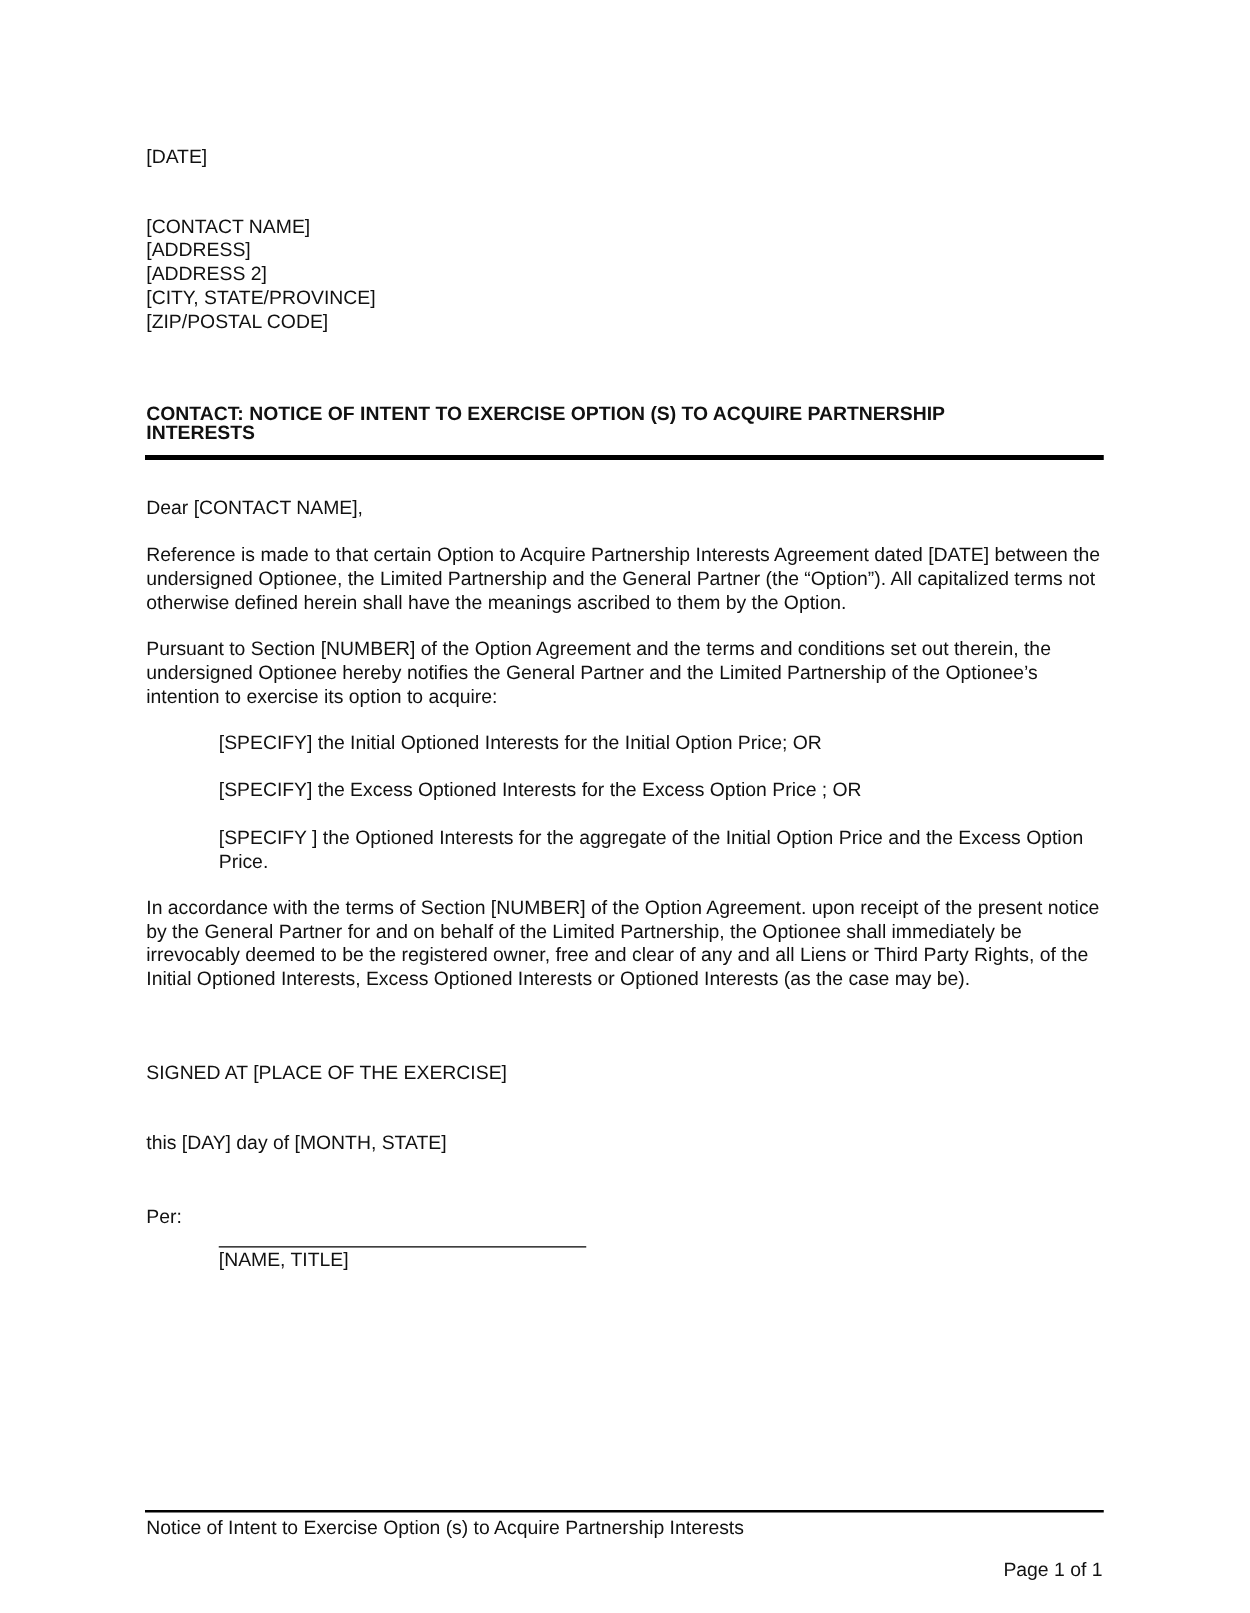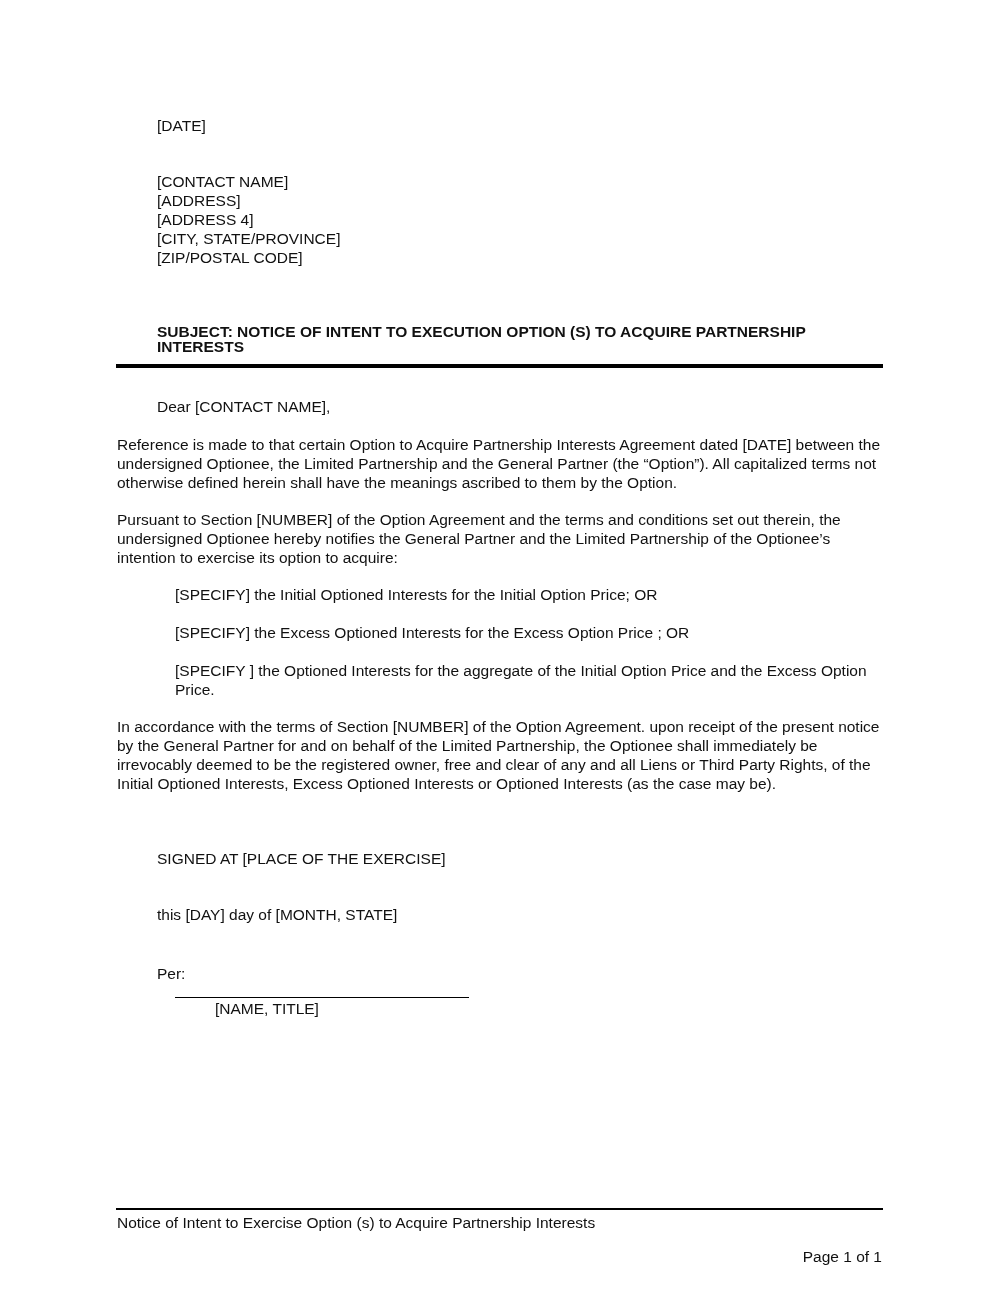--- a/index.html
+++ b/index.html
@@ -1,43 +1,43 @@
 <!DOCTYPE html>
 <html><head>
 <meta charset="utf-8">
 <style>
   html, body { margin: 0; padding: 0; background: #ffffff; }
   body { width: 1000px; height: 1290px; position: relative; overflow: hidden;
          font-family: "Liberation Sans", sans-serif; color: #111; font-size: 15.5px; }
-  .abs { position: absolute; left: 117px; white-space: nowrap; line-height: 19px; margin-left: 40px; }
+  .abs { position: absolute; left: 117px; white-space: nowrap; line-height: 19px; }
   .para { position: absolute; left: 117px; width: 770px; line-height: 19px; }
   .indent { left: 175px; width: 712px; }
   .subject { font-weight: bold; line-height: 19px; }
   .rule { position: absolute; left: 116px; width: 767px; height: 4px; background: #000; }
   .sigline { position: absolute; left: 175px; top: 997px; width: 294px; height: 1px; background: #000; }
   .footer-rule { position: absolute; left: 116px; top: 1208px; width: 767px; height: 2px; background: #000; }
   .footer-left { position: absolute; left: 117px; top: 1213px; white-space: nowrap; line-height: 19px; }
   .footer-right { position: absolute; right: 118px; top: 1247px; white-space: nowrap; line-height: 19px; }
 </style>
 </head>
 <body>
 
 <div>
   <div class="abs" style="top:116px">[DATE]</div>
 
   <div>
     <div class="abs" style="top:172px">[CONTACT NAME]</div>
     <div class="abs" style="top:191px">[ADDRESS]</div>
-    <div class="abs" style="top:210px">[ADDRESS 4]</div>
+    <div class="abs" style="top:210px">[ADDRESS 2]</div>
     <div class="abs" style="top:229px">[CITY, STATE/PROVINCE]</div>
     <div class="abs" style="top:248px">[ZIP/POSTAL CODE]</div>
   </div>
 
   <div>
-    <div class="abs subject" style="top:322px">SUBJECT: NOTICE OF INTENT TO EXECUTION OPTION (S) TO ACQUIRE PARTNERSHIP</div>
+    <div class="abs subject" style="top:322px">CONTACT: NOTICE OF INTENT TO EXERCISE OPTION (S) TO ACQUIRE PARTNERSHIP</div>
     <div class="abs subject" style="top:337px">INTERESTS</div>
   </div>
   <div class="rule" style="top:364px"></div>
 
   <div class="abs" style="top:397px">Dear [CONTACT NAME],</div>
 
   <div class="para" style="top:435px">Reference is made to that certain Option to Acquire Partnership Interests Agreement dated [DATE] between the undersigned Optionee, the Limited Partnership and the General Partner (the “Option”). All capitalized terms not otherwise defined herein shall have the meanings ascribed to them by the Option.</div>
   <div class="para" style="top:510px">Pursuant to Section [NUMBER] of the Option Agreement and the terms and conditions set out therein, the undersigned Optionee hereby notifies the General Partner and the Limited Partnership of the Optionee’s intention to exercise its option to acquire:</div>
 
   <div class="para indent" style="top:585px">[SPECIFY] the Initial Optioned Interests for the Initial Option Price; OR</div>

